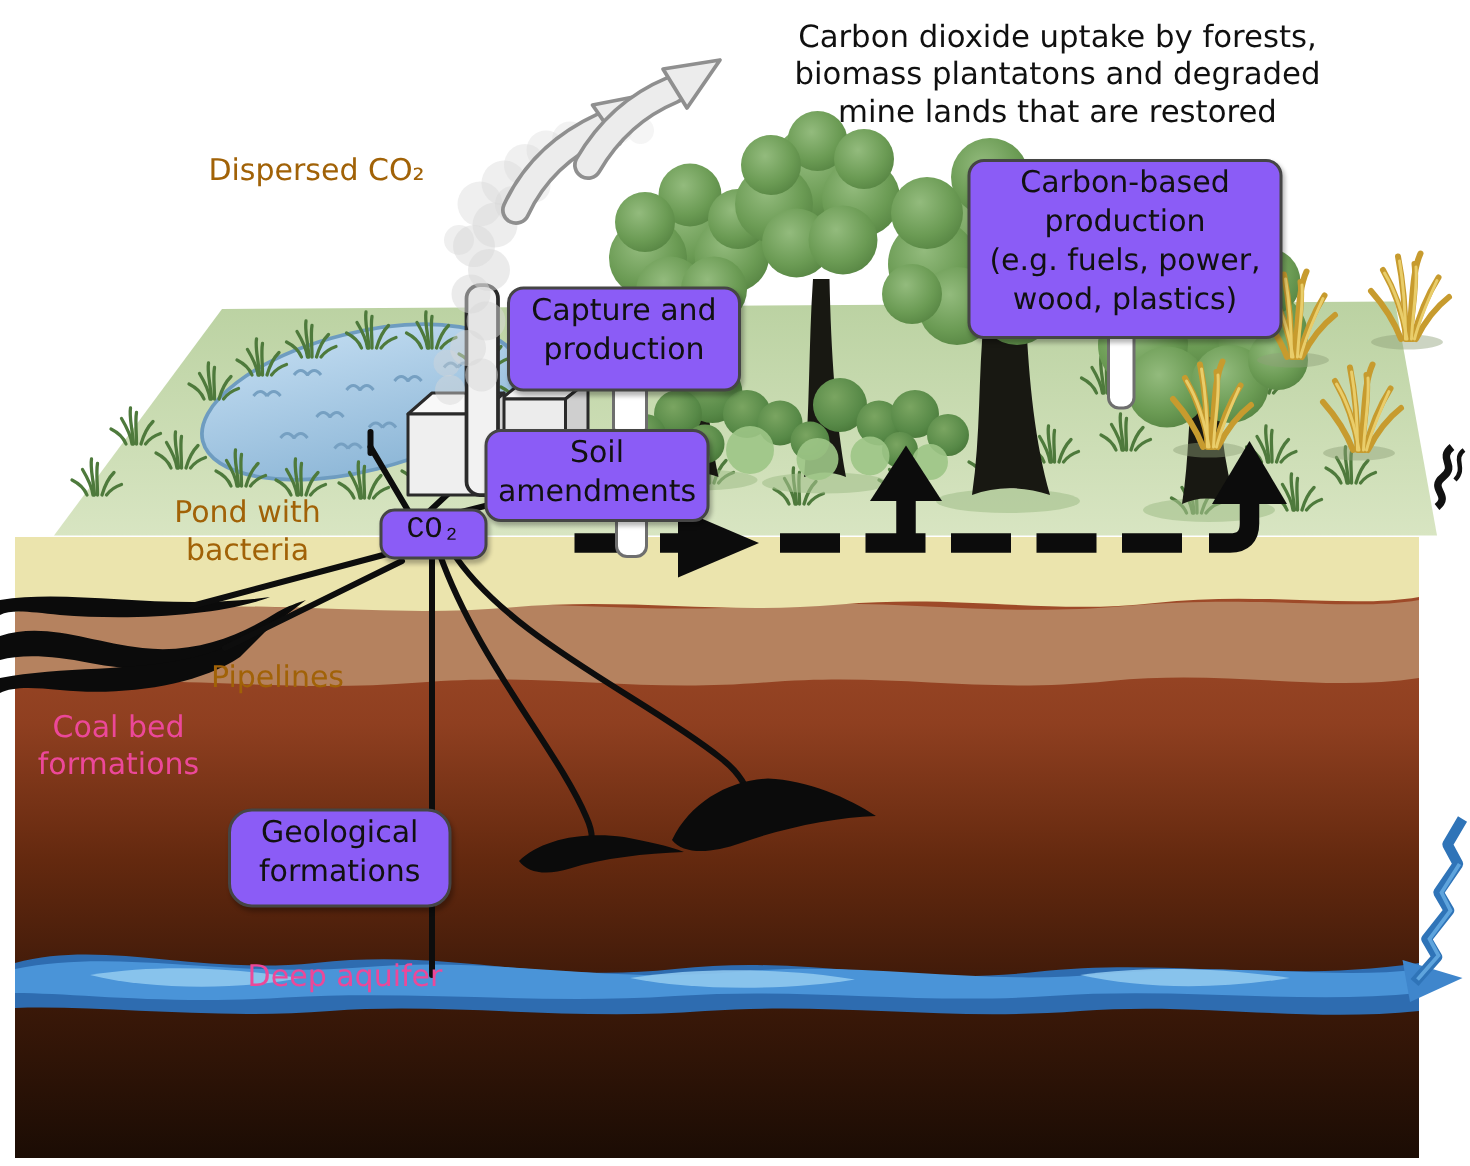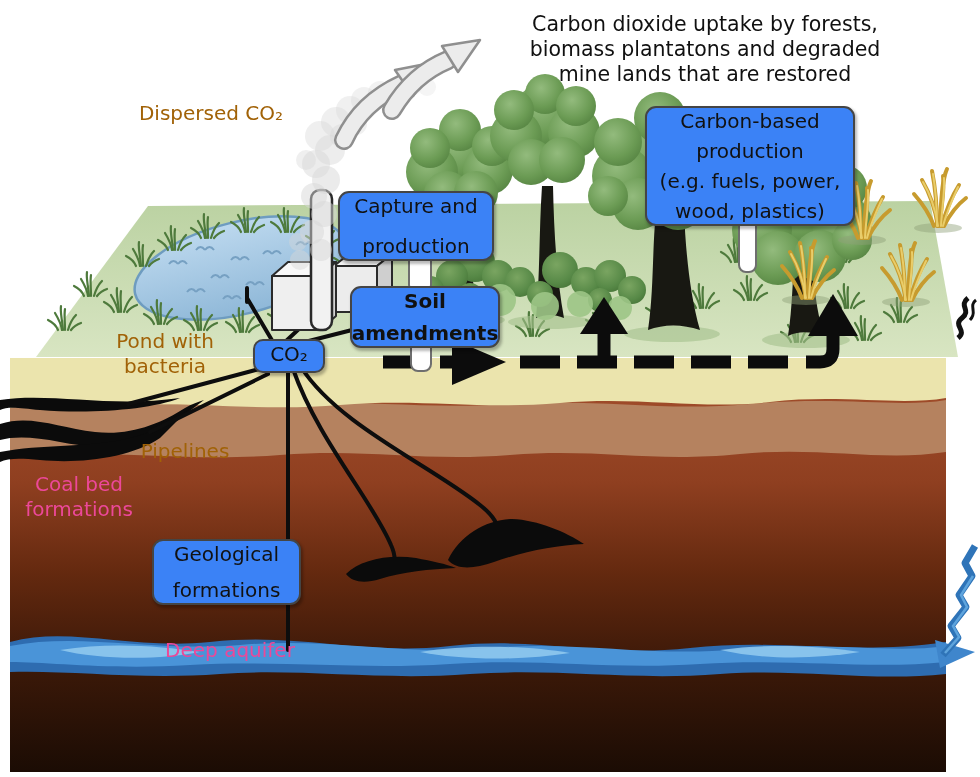--- a/index.html
+++ b/index.html
@@ -9,26 +9,26 @@
     font-family:"DejaVu Sans","Liberation Sans",sans-serif;
     color:#141414;
   }
   .stage svg{position:absolute;left:0;top:0;}
   .lbl{
     position:absolute;text-align:center;font-size:20px;line-height:25px;
     color:#a16207;white-space:nowrap;
   }
   .lbl.light{color:#ec4899;}
   .callout{
-    position:absolute;background:#3b82f6;border:2.5px solid #454545;
+    position:absolute;background:#8b5cf6;border:2.5px solid #454545;
     border-radius:11px;display:flex;flex-direction:column;align-items:center;
-    justify-content:space-between;text-align:center;font-size:20px;line-height:26px;
+    justify-content:flex-start;text-align:center;font-size:20px;line-height:26px;
     color:#111;box-shadow:1.5px 2.5px 3px rgba(0,0,0,0.28);
   }
-  .callout.small{border-radius:10px;}
+  .callout.small{border-radius:10px;font-family:Liberation Mono, monospace;}
   .heading{
     position:absolute;left:500px;top:12px;width:410px;text-align:center;
     font-size:20.5px;line-height:25px;color:#101010;
   }
 </style>
 </head>
 <body>
 
 <div class="stage">
 
@@ -348,33 +348,33 @@
   <div>mine lands that are restored</div>
 </div>
 
 <div class="lbl" style="left:121px;top:101px;width:180px;">Dispersed CO₂</div>
 
 <div class="callout" style="left:338px;top:191px;width:152px;height:66px;">
   <div>Capture and</div>
   <div>production</div>
 </div>
 
-<div class="callout" style="left:350px;top:286px;width:146px;height:58px;font-weight:bold;">
+<div class="callout" style="left:323px;top:286px;width:146px;height:58px;">
   <div>Soil</div>
   <div>amendments</div>
 </div>
 
 <div class="callout" style="left:645px;top:106px;width:206px;height:116px;">
   <div>Carbon-based</div>
   <div>production</div>
   <div>(e.g. fuels, power,</div>
   <div>wood, plastics)</div>
 </div>
 
-<div class="callout" style="left:152px;top:539px;width:145px;height:62px;">
+<div class="callout" style="left:152px;top:539px;width:145px;height:62px;border-radius:16px;">
   <div>Geological</div>
   <div>formations</div>
 </div>
 
 <div class="callout small" style="left:253px;top:339px;width:68px;height:30px;">
   <div>CO₂</div>
 </div>
 
 <div class="lbl" style="left:95px;top:329px;width:140px;">
   <div>Pond with</div>

